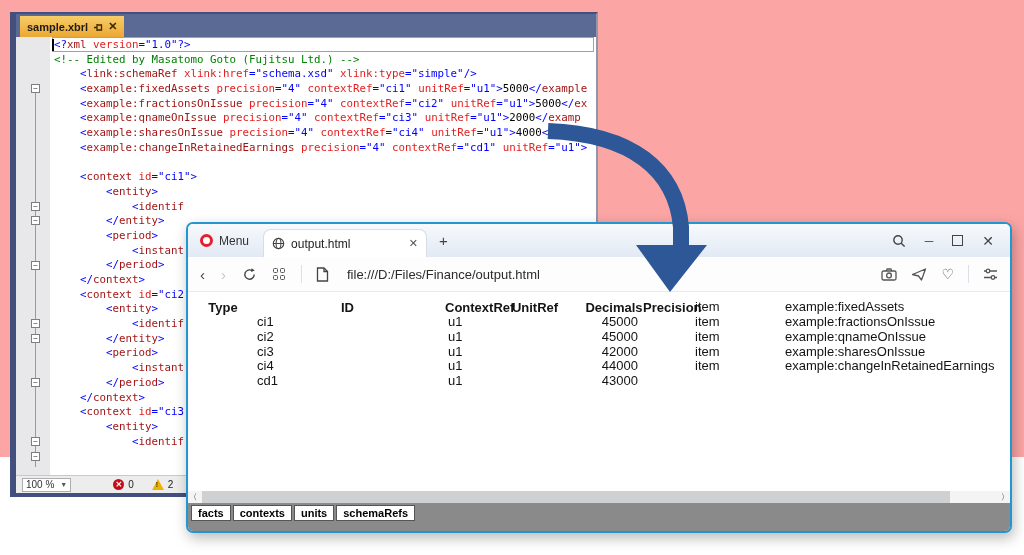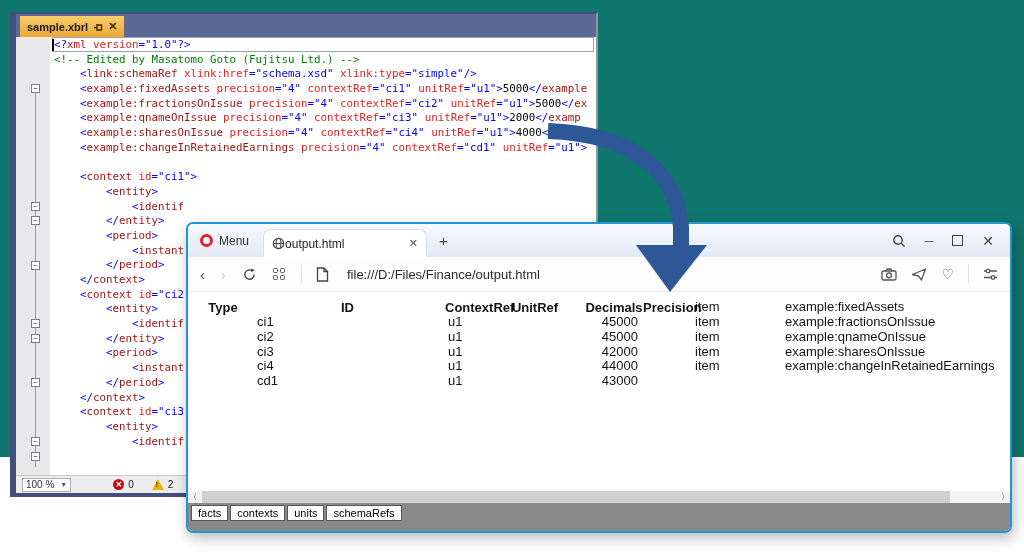--- a/index.html
+++ b/index.html
@@ -1,17 +1,17 @@
 <!DOCTYPE html>
 <html style="--accent: #2196d3; --navy: #43507e; --slate: #5b6a94; --arrow: #2d5796; --tab_gold: #efb73f; --opera_red: #e1222d;"><head>
 <meta charset="utf-8">
 <style>
   * { margin:0; padding:0; box-sizing:border-box; }
   html,body { width:1024px; height:555px; background:#fff; font-family:"Liberation Sans", sans-serif; overflow:hidden; }
-  #stage { position:relative; width:1024px; height:457px; background:#0f766e;padding-left:12px; }
+  #stage { position:relative; width:1024px; height:457px; background:#fca5a5;padding-left:12px; }
 
   
   .editor-win {
     position:absolute; left:10px; top:12px; width:588px; height:485px;
     border-left:6px solid var(--navy,#43507e); border-bottom:4px solid var(--navy,#43507e);
     border-top:2px solid var(--navy,#43507e); border-right:2px solid #8f97a8;
     background:#fff; z-index:1;
   }
   .ed-tabstrip { height:23px; background:var(--slate,#5b6a94); display:flex; align-items:flex-end; }
   .ed-tab {
@@ -57,21 +57,21 @@
     border:2px solid var(--accent,#2196d3); border-radius:7px; background:#fff;
     box-shadow:2px 5px 14px rgba(0,0,0,.28); z-index:10; overflow:hidden;
   }
   .br-tabstrip { height:33px; background:linear-gradient(#f7fafd,#e1e9f4); display:flex; align-items:center; }
   .menu-btn { display:flex; align-items:center; gap:6px; margin-left:12px; }
   .opera-o { width:13px; height:13px; border:3.5px solid #e1222d; border-radius:50%; background:#fff; }
   .menu-lbl { font-size:12px; color:#333; }
   .br-tab {
     align-self:flex-end; margin-left:14px; width:164px; height:28px; background:#fff;
     border:1px solid #d5dde9; border-bottom:none; border-radius:8px 8px 0 0;
-    display:flex; align-items:center; padding:0 8px;
+    display:flex; align-items:center; gap:6px; padding:0 8px;
   }
   .br-tab .tab-title { flex:1; font-size:12px; color:#222; white-space:nowrap; overflow:hidden; }
   .br-tab .x-ic { font-size:11px; color:#555; }
   .newtab { margin-left:12px; font-size:15px; color:#444; }
   .ts-spacer { flex:1; }
   .ts-right { display:flex; align-items:center; gap:19px; margin-right:16px; color:#444; }
   .ts-right .wglyph { font-size:12px; color:#444; }
   .addr-row { height:35px; background:#fdfdfe; border-bottom:1px solid #e7eaef; display:flex; align-items:center; padding:0 12px; }
   .nav-ic { margin-right:16px; display:flex; align-items:center; color:#444; }
   .nav-ic.dis { color:#c3c8cf; }
@@ -92,21 +92,21 @@
   .facts-grid .h { font-weight:bold; text-align:center; line-height:15px; white-space:nowrap; }
   .facts-grid .cell { line-height:14.8px; white-space:nowrap; }
   .al { text-align:left; } .ar { text-align:right; padding-right:5px; }
   .pl7 { padding-left:7px; } .pl3 { padding-left:3px; }
 
   .hscroll { height:12px; background:#ececec; display:flex; align-items:stretch; }
   .hs-btn { width:14px; font-size:8px; line-height:12px; text-align:center; color:#777; background:#f4f4f4; }
   .hs-thumb { width:748px; background:#cfd0d1; }
   .hs-track { flex:1; background:#f4f4f4; }
   .br-footer { height:calc(100% - 33px - 35px - 199px - 12px); background:#8a8a8a; padding:2px 0 0 3px; display:flex; gap:2px; }
-  .sheet-tab { background:#fff; border:1px solid #555; font-size:11px; font-weight:normal; color:#000; padding:1px 6px; height:16px; line-height:12px; }
+  .sheet-tab { background:#fff; border:1px solid #555; font-size:11px; font-weight:bold; color:#000; padding:1px 6px; height:16px; line-height:12px; }
 
   
   .arrow-ov { position:absolute; left:0; top:0; width:1024px; height:555px; z-index:60; pointer-events:none; }
 
   svg.ic { display:block; }
 </style>
 </head>
 <body>
 
 <div id="stage">

